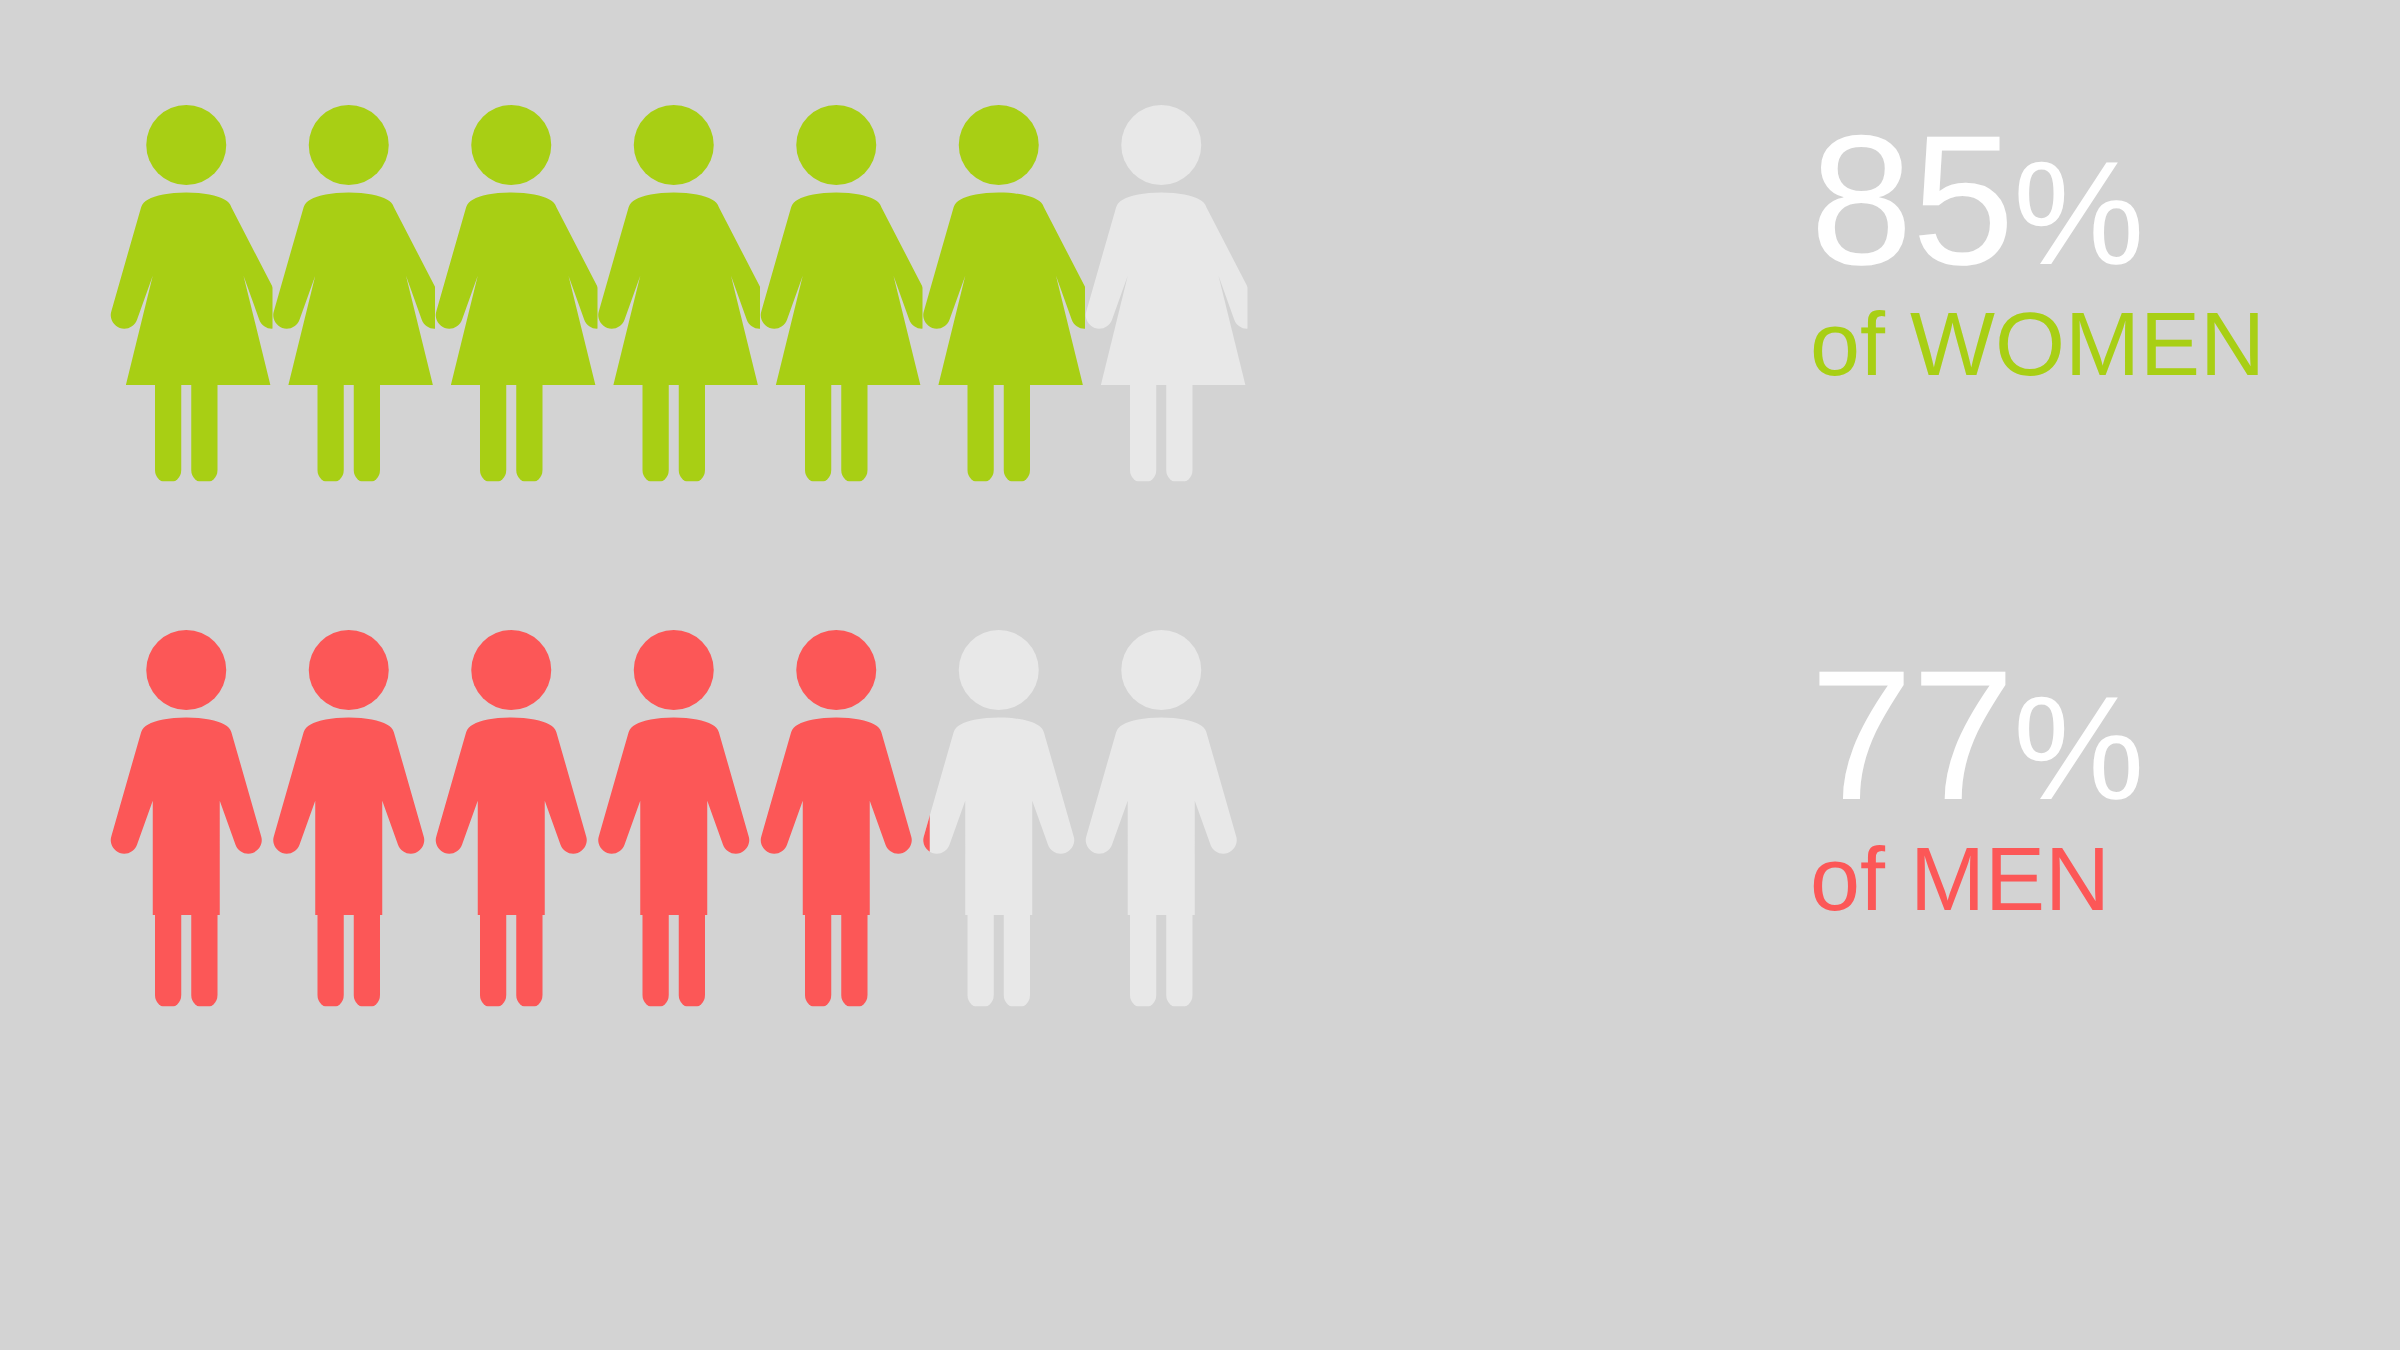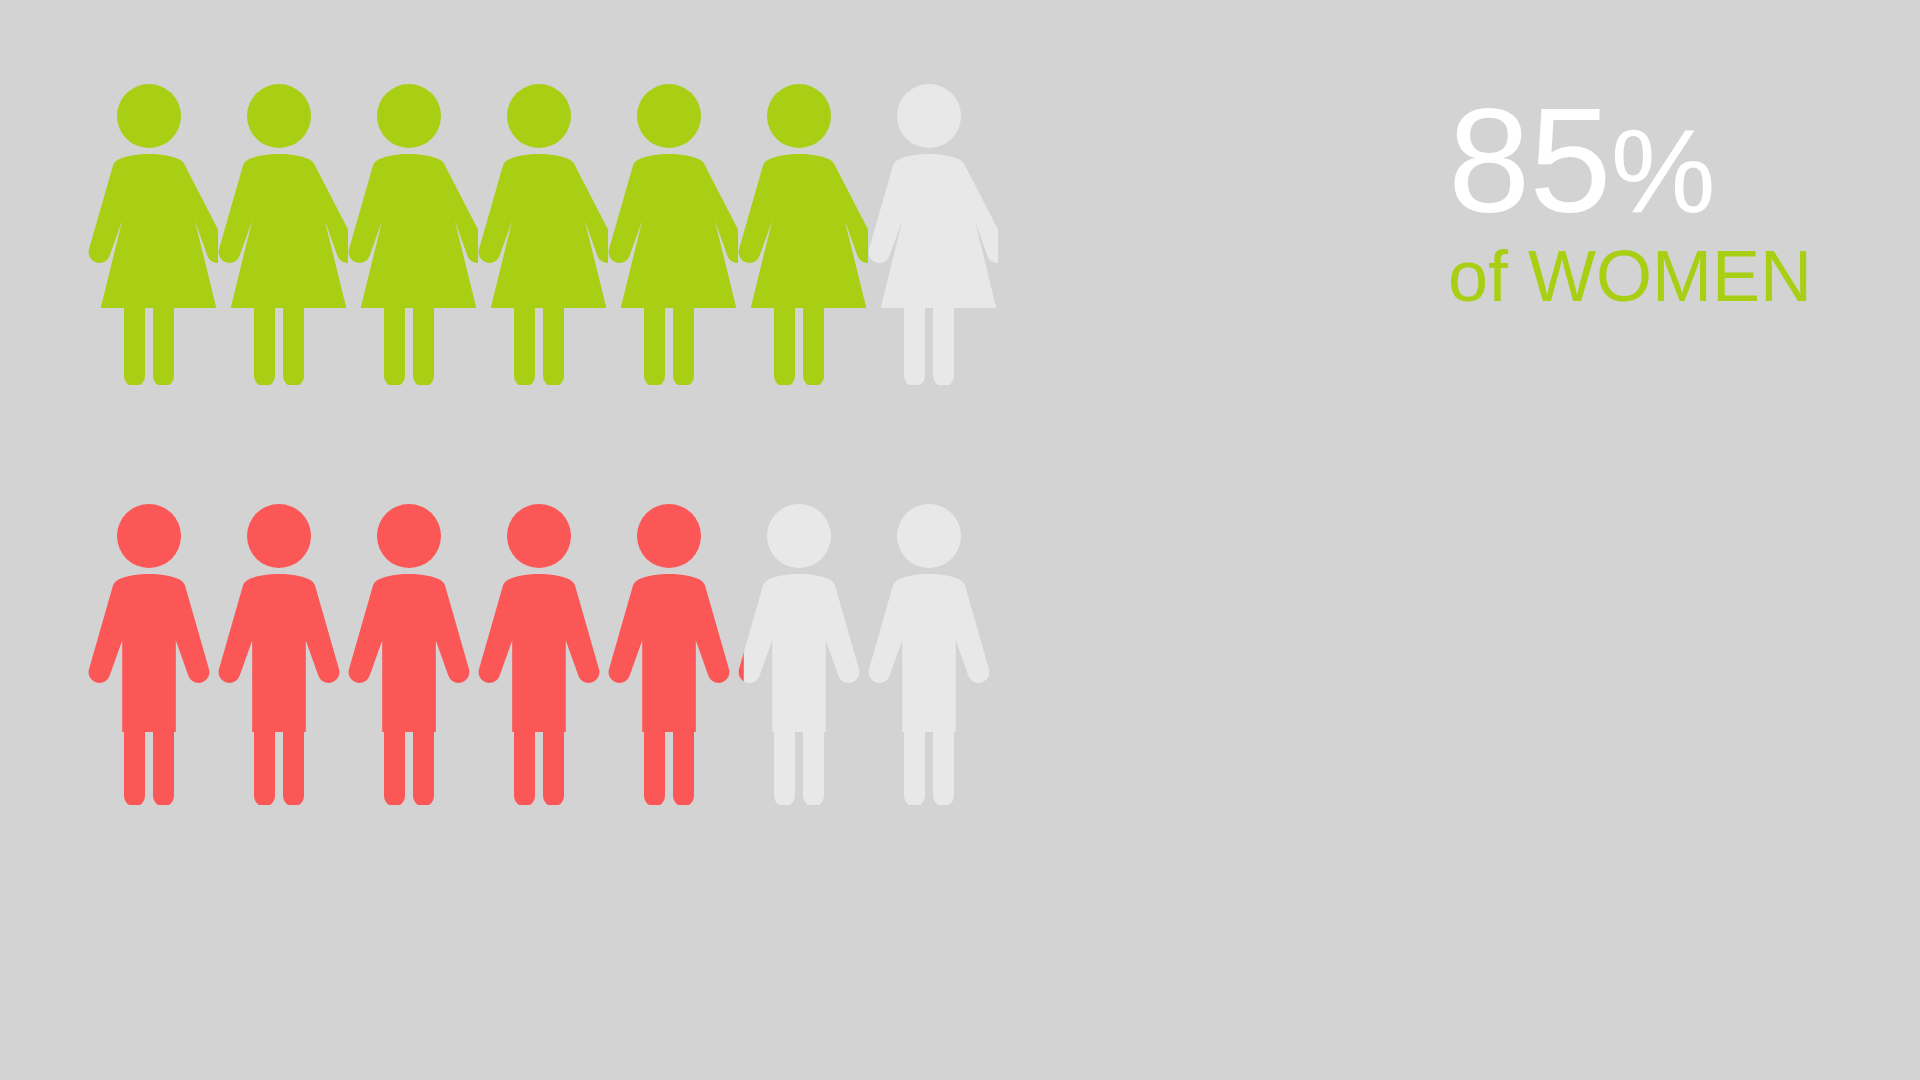--- a/index.html
+++ b/index.html
@@ -235,15 +235,19 @@
           <svg viewBox="0 0 138 305" xmlns="http://www.w3.org/2000/svg">
             <g fill="#e8e8e8">
               <circle cx="69" cy="36" r="32"></circle>
               <path d="M69 74c-14 0-25 2.5-30.5 5.5-3 1.6-4.6 3.4-5.6 6.2L9.2 168.5c-2 5.6 1 11.8 6.6 13.8 5.6 2 11.8-1 13.8-6.6l12.6-35.2V232h53.6V140.5l12.6 35.2c2 5.6 8.2 8.6 13.8 6.6 5.6-2 8.6-8.2 6.6-13.8L105.1 85.7c-1-2.8-2.6-4.6-5.6-6.2C94 76.5 83 74 69 74z"></path>
               <path d="M44 228h21v68a10.5 10.5 0 0 1-21 0z"></path>
               <path d="M73 228h21v68a10.5 10.5 0 0 1-21 0z"></path>
             </g>
           </svg>
         </span>
       </div>
+    <div class="label-block label-men">
+      <div class="pct"><span>77</span><span class="pct-sign">%</span></div>
+      <div class="sub sub-men">of MEN</div>
+    </div>
   </div>
 
 </div>
 
 </body></html>

